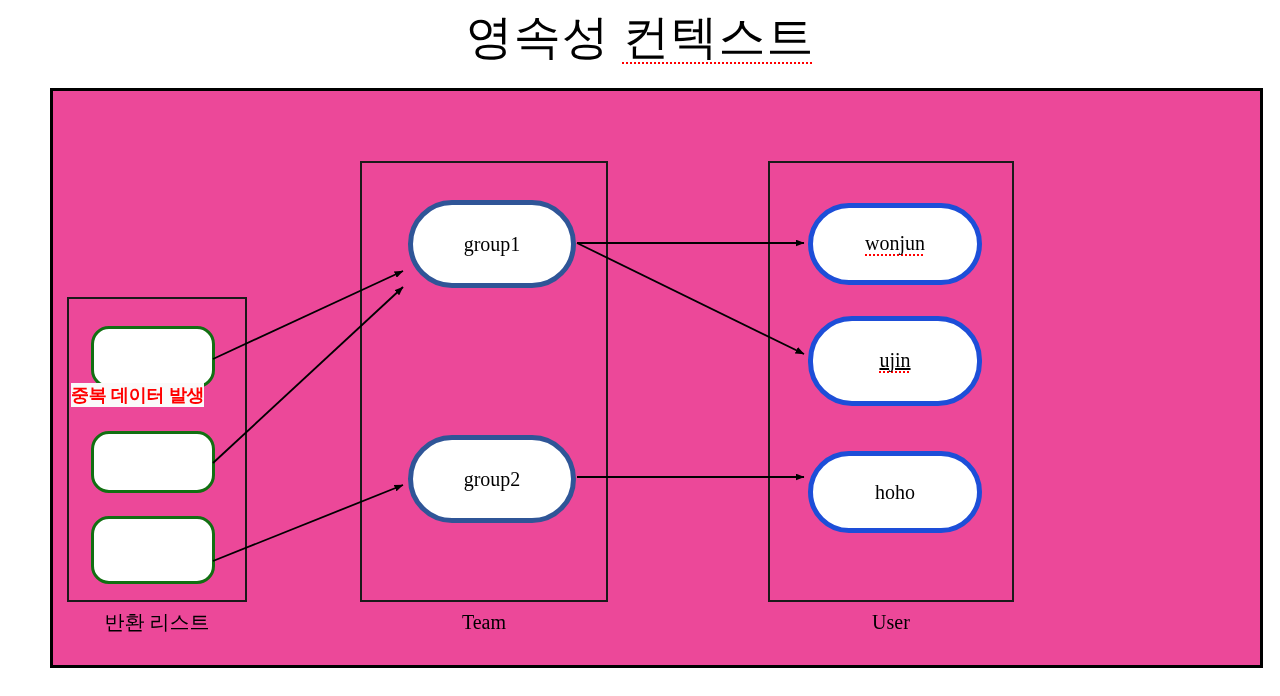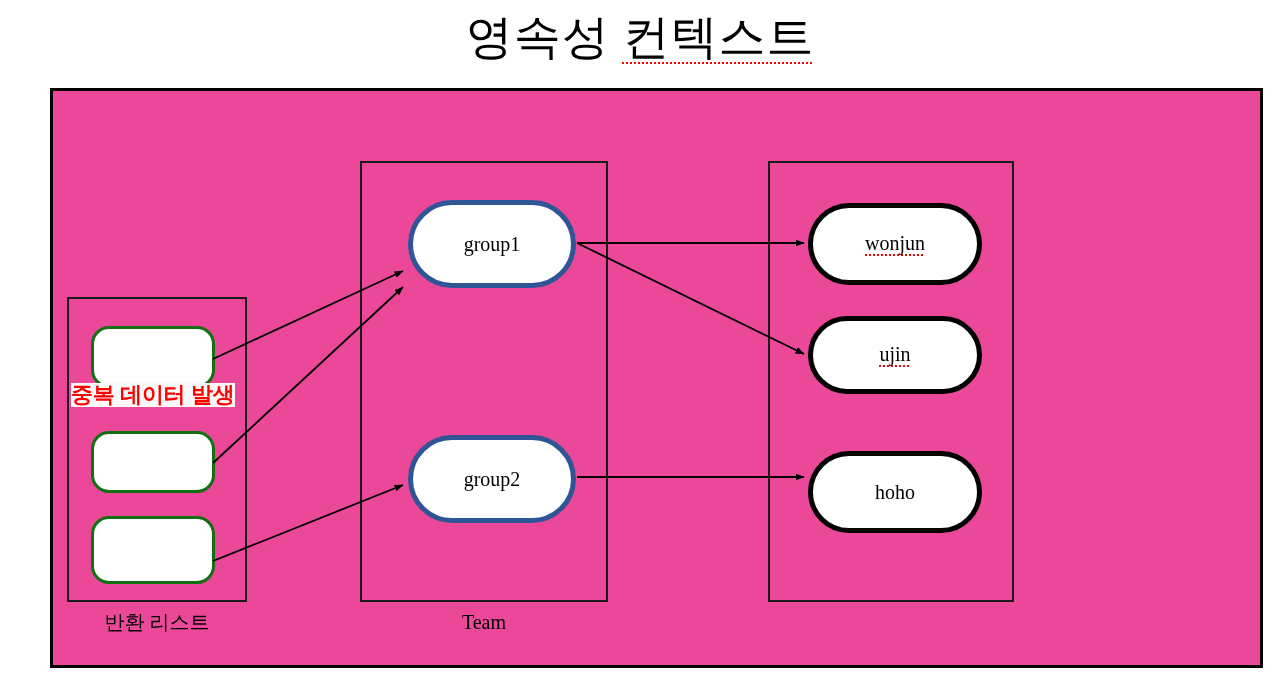--- a/index.html
+++ b/index.html
@@ -85,55 +85,55 @@
     align-items: center;
     justify-content: center;
     background: #ffffff;
     font-family: "Liberation Serif", serif;
     font-size: 20px;
     color: #000000;
     white-space: nowrap;
   }
   .node.green  { border: 3px solid #127012; border-radius: 18px; }
   .node.blue   { border: 5px solid #2f5597; border-radius: 46px; }
-  .node.orange { border: 5px solid #000000; border-radius: 44px; }
+  .node.orange { border: 5px solid #1d4ed8; border-radius: 44px; }
 
   
   #node-return-1 { left: 38px; top: 235px; width: 124px; height: 62px; }
   #node-return-2 { left: 38px; top: 340px; width: 124px; height: 62px; }
   #node-return-3 { left: 38px; top: 425px; width: 124px; height: 68px; }
 
   
   #node-group1 { left: 355px; top: 109px; width: 168px; height: 88px; }
   #node-group2 { left: 355px; top: 344px; width: 168px; height: 88px; }
 
   
   #node-wonjun { left: 755px; top: 112px; width: 174px; height: 82px; }
-  #node-ujin   { left: 755px; top: 225px; width: 174px; height: 78px; }
+  #node-ujin   { left: 755px; top: 225px; width: 174px; height: 90px; text-decoration: underline; }
   #node-hoho   { left: 755px; top: 360px; width: 174px; height: 82px; font-family: Liberation Serif, serif; }
 
   .node-label.spell-error {
     background-image: repeating-linear-gradient(
       to right,
       #ff0000 0px, #ff0000 2px,
       rgba(0,0,0,0) 2px, rgba(0,0,0,0) 4px);
     background-repeat: repeat-x;
     background-size: 4px 2px;
     background-position: left calc(100% - 1px);
     padding-bottom: 2px;
   }
 
   
   #annotation-duplicate {
     position: absolute;
     left: 18px;
     top: 292px;
     font-family: "Liberation Sans", sans-serif;
     font-weight: bold;
-    font-size: 22px;
+    font-size: 18px;
     line-height: 24px;
     color: #ff0000;
     background: #fafafa;
     white-space: nowrap;
     letter-spacing: -0.3px;
   }
 
   
   #arrow-layer {
     position: absolute;
@@ -179,20 +179,21 @@
     <span class="node-label spell-error">ujin</span>
   </div>
   <div class="node orange" id="node-hoho">
     <span class="node-label">hoho</span>
   </div>
 
   <div id="annotation-duplicate">중복 데이터 발생</div>
 
   <div class="column-label" id="label-return-list">반환 리스트</div>
   <div class="column-label" id="label-team">Team</div>
+  <div class="column-label" id="label-user">User</div>
 
   <svg id="arrow-layer" viewBox="0 0 1213 580">
     <defs>
       <marker id="arrowhead" markerWidth="9" markerHeight="7" refX="8.5" refY="3.5" orient="auto" markerUnits="userSpaceOnUse">
         <polygon points="0 0, 9 3.5, 0 7" fill="#000000"></polygon>
       </marker>
     </defs>
 
     <line x1="160" y1="268" x2="350" y2="180" stroke="#000000" stroke-width="1.8" marker-end="url(#arrowhead)"></line>
 

